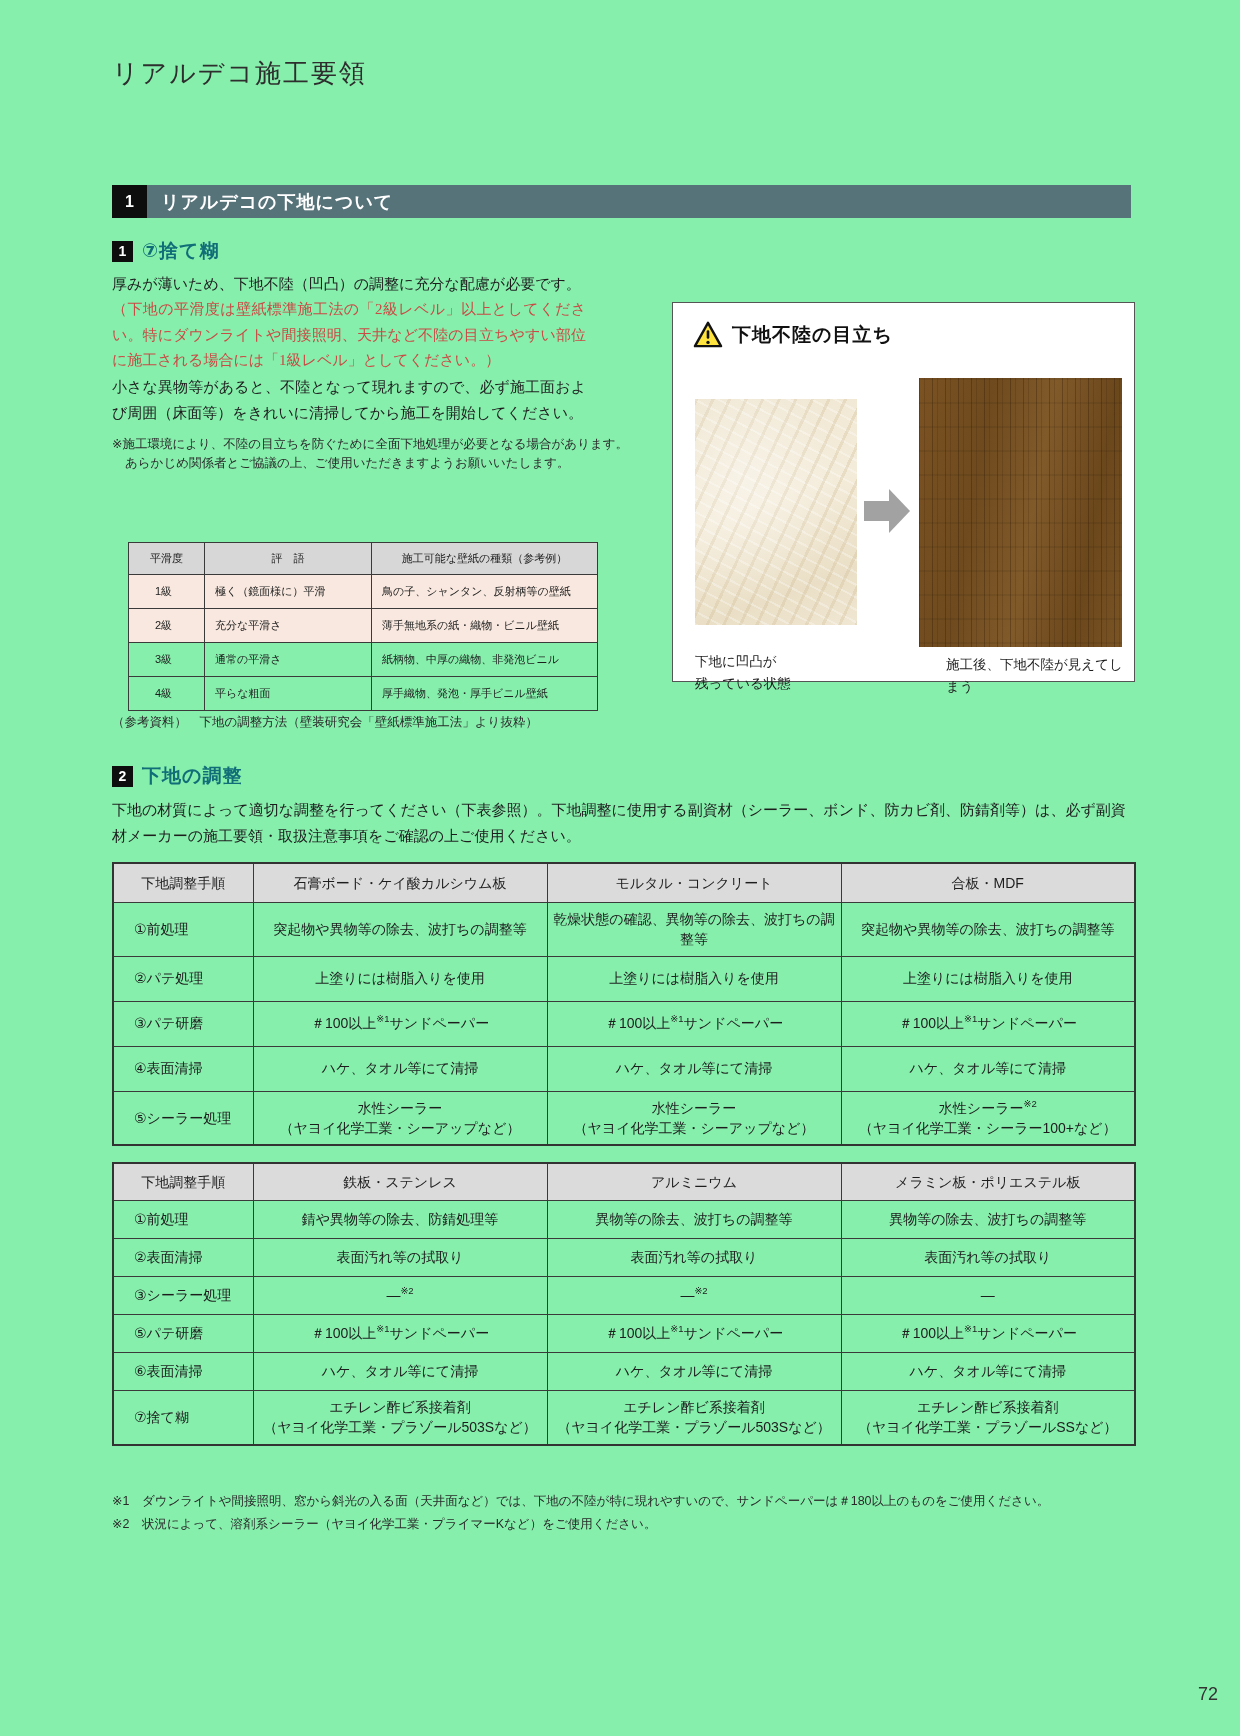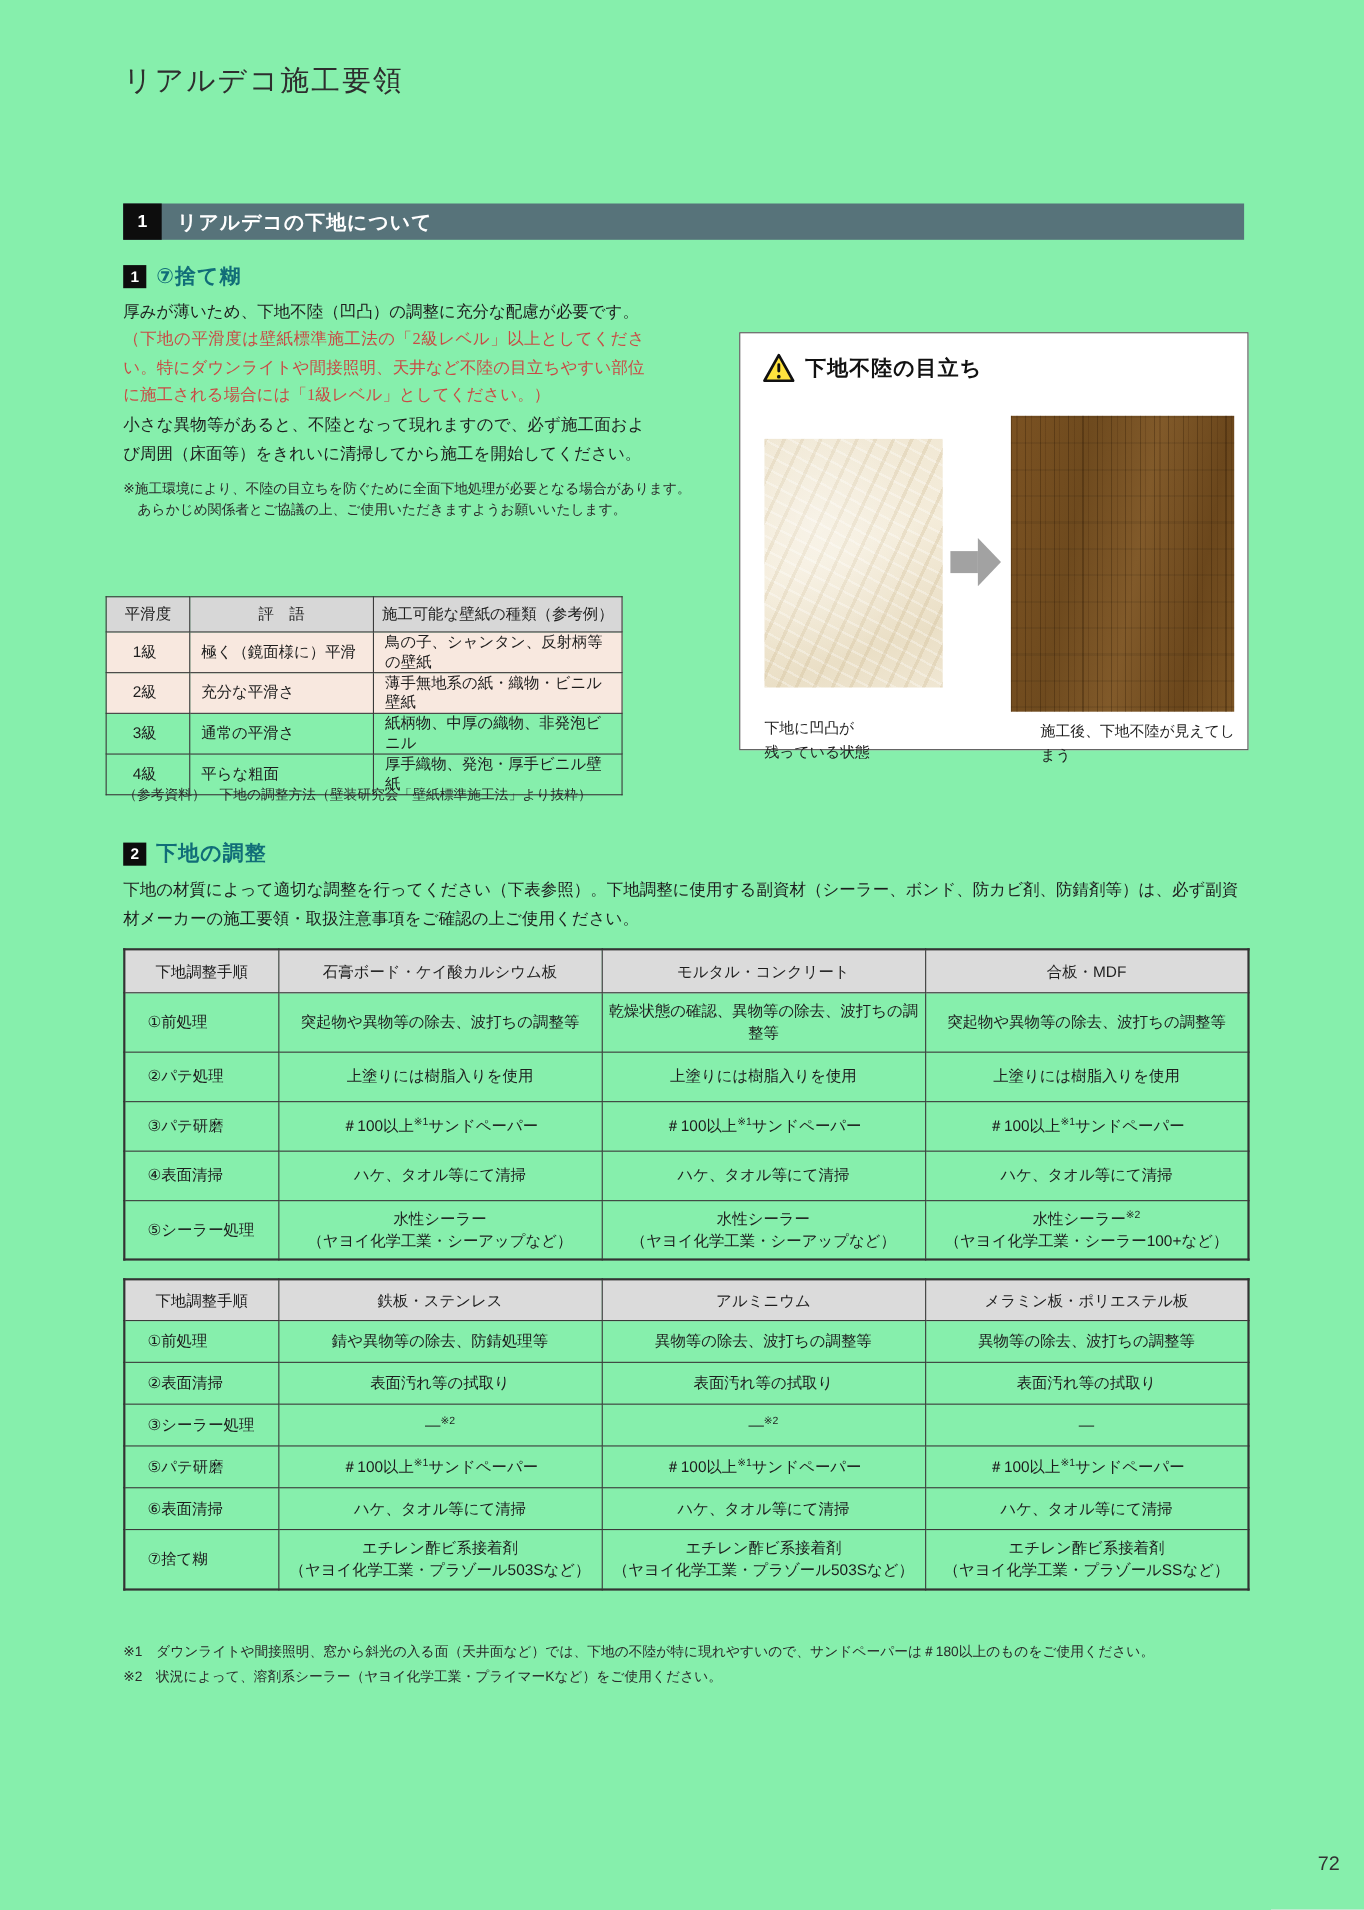--- a/index.html
+++ b/index.html
@@ -18,21 +18,21 @@
   .subhead .num{width:21px;height:21px;background:#0d0d0d;color:#fff;font-size:14px;font-weight:bold;display:flex;align-items:center;justify-content:center;}
   .subhead .t{font-size:19px;font-weight:bold;color:#116d78;letter-spacing:1px;}
   #sub1{left:112px;top:238px;}
   #sub2{left:112px;top:763px;}
   
   .body-text{position:absolute;left:112px;top:271px;width:474px;font-size:15px;line-height:1.72;text-align:justify;}
   .red{color:#c94b45;font-family:Liberation Serif, serif;}
   .note{position:absolute;left:112px;top:435px;font-size:12.5px;line-height:1.55;color:#2a2a2a;}
   .note-l2{padding-left:13px;}
   
-  .smooth-table{position:absolute;left:96px;top:542px;width:469px;border-collapse:collapse;font-size:14px;table-layout:fixed;border-radius:30px;}
+  .smooth-table{position:absolute;left:128px;top:542px;width:469px;border-collapse:collapse;font-size:11px;table-layout:fixed;border-radius:30px;}
   .smooth-table th,.smooth-table td{border:1px solid #3a3a3a;padding:0 6px;}
   .smooth-table th{background:#d7d7d7;font-weight:normal;height:31px;text-align:center;}
   .smooth-table td{height:33px;text-align:left;padding-left:10px;}
   .smooth-table td:first-child{text-align:center;padding-left:0;}
   .smooth-table tr.hl td{background:#f8e8df;}
   .table-caption{position:absolute;left:112px;top:714px;font-size:12.5px;color:#2a2a2a;}
   
   .callout{position:absolute;left:672px;top:302px;width:461px;height:378px;border:1px solid #555;background:#fff;}
   .callout-title{position:absolute;left:20px;top:18px;display:flex;align-items:center;gap:9px;}
   .callout-title .t{font-size:19px;font-weight:bold;color:#111;letter-spacing:1px;}

